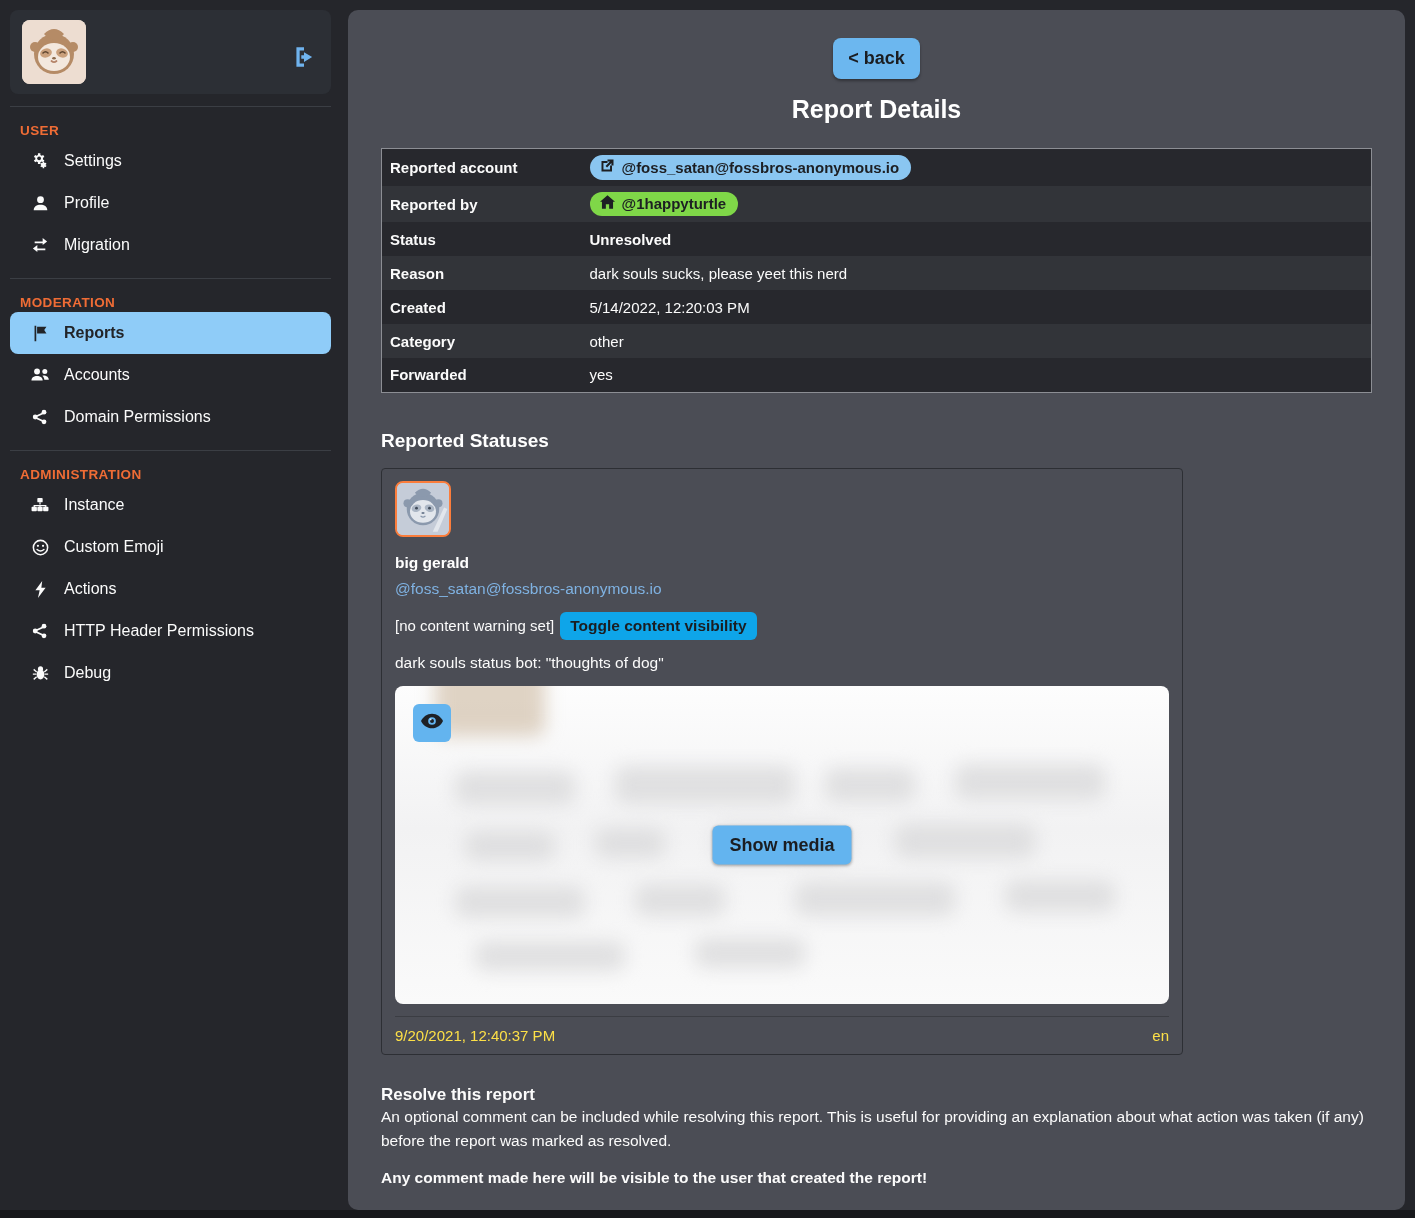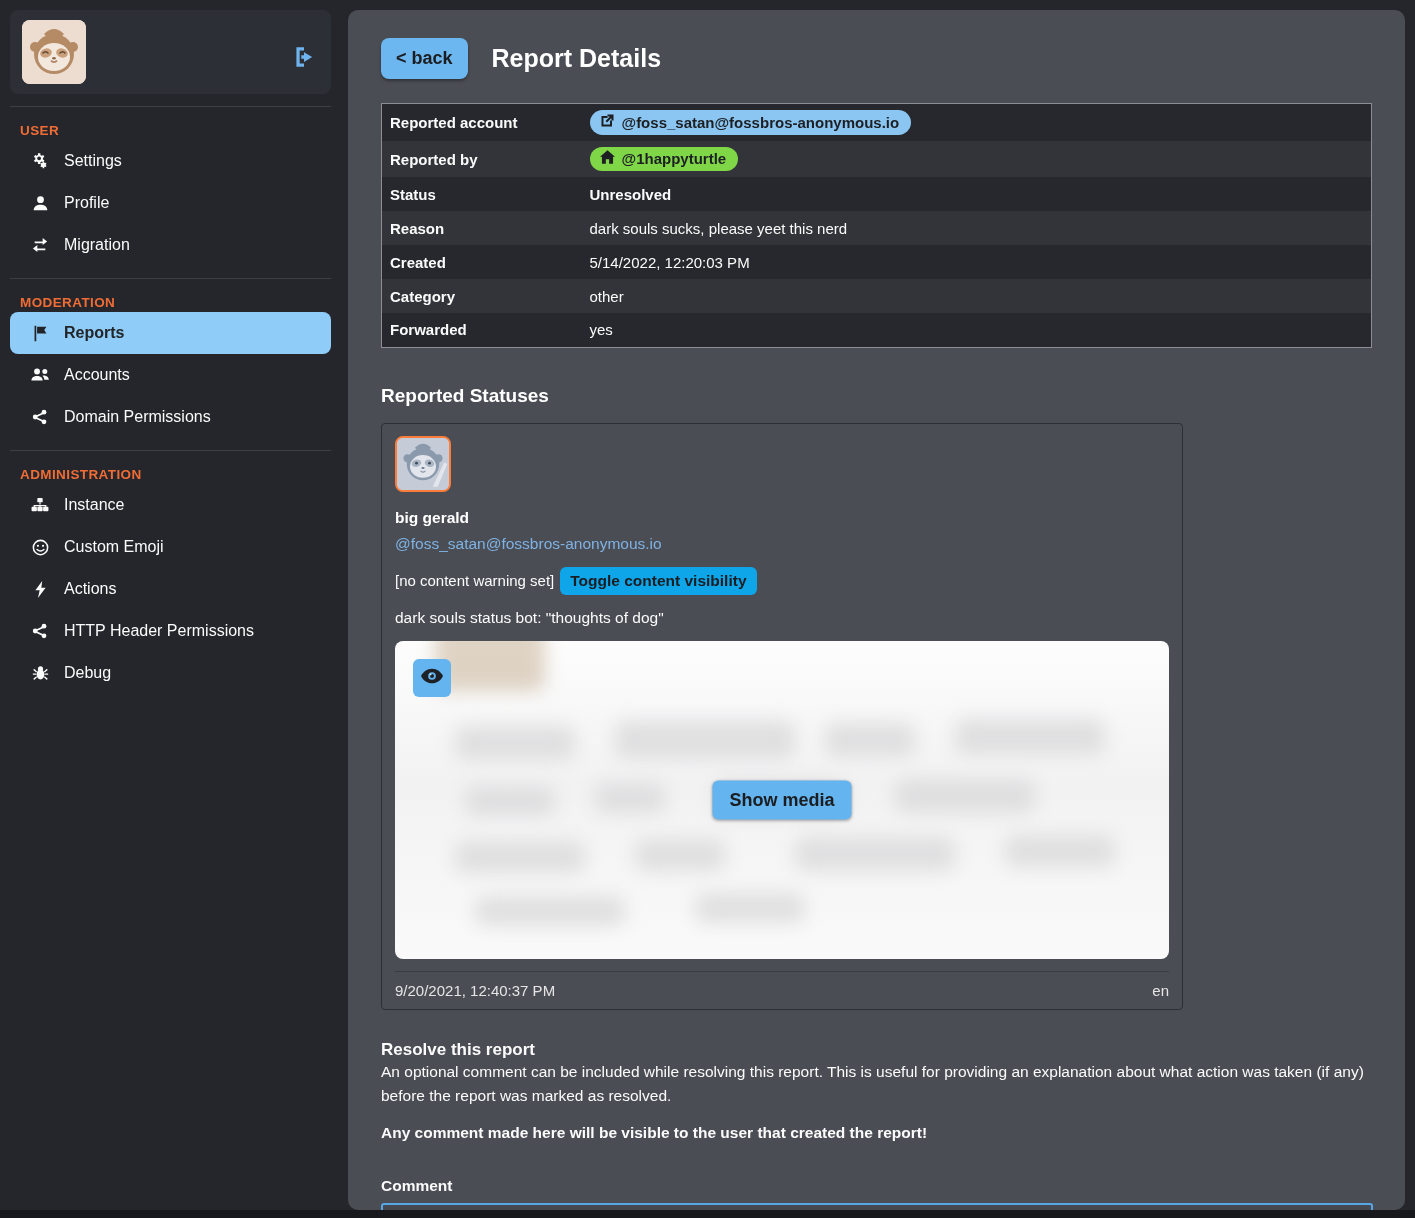--- a/index.html
+++ b/index.html
@@ -41,21 +41,21 @@
   .side-item .icn { width:20px; display:flex; justify-content:center; flex:0 0 auto; }
   .side-item svg { fill:#fbfbfb; }
   .side-item.active { background:#8fccf8; color:#222428; font-weight:bold; }
   .side-item.active svg { fill:#222428; }
 
   
   .panel {
     position:absolute; left:348px; top:10px; width:1057px; height:1200px;
     background:#4b4d55; border-radius:10px; padding:28px 33px;
   }
-  .panel-header { display:flex; align-items:center; gap:24px; }
+  .panel-header { display:flex; align-items:center; gap:16px;flex-direction:column; }
   .back-btn {
     background:#6cb7ef; color:#1b1d21; font-weight:bold; font-size:18px;
     border:none; border-radius:8px; padding:10px 15px; cursor:pointer;
     font-family:inherit; box-shadow:0 2px 3px rgba(0,0,0,.35);
   }
   .page-title { font-size:25px; font-weight:bold; color:#ffffff; }
 
   
   .info-table {
     width:100%; margin-top:24px; border-collapse:collapse;
@@ -111,21 +111,21 @@
     display:flex; align-items:center; justify-content:center;
   }
   .show-media-btn {
     position:absolute; left:50%; top:50%; transform:translate(-50%,-50%);
     background:#63b4ef; color:#1b1d21; font-weight:bold; font-size:18px;
     border:none; border-radius:6px; padding:9px 17px; cursor:pointer;
     font-family:inherit; box-shadow:0 1px 3px rgba(0,0,0,.3);
   }
   .status-foot {
     margin-top:12px; border-top:1px solid #3b3d43; padding-top:10px;
-    display:flex; justify-content:space-between; color:#e5e5e5; font-size:15px;
+    display:flex; justify-content:space-between; color:#fde047; font-size:15px;
   }
 
   
   .resolve-heading { margin-top:30px; font-size:17px; font-weight:bold; }
   .resolve-desc { line-height:1.55; font-size:15.5px; }
   .resolve-warning { margin-top:16px; font-weight:bold; font-size:15.5px; }
   .comment-label { margin-top:35px; font-weight:bold; font-size:15.5px; }
   .comment-input {
     display:block; margin-top:8px; width:992px; height:58px; resize:none;
     background:#46484f; border:2px solid #57a7e7; border-radius:3px;

